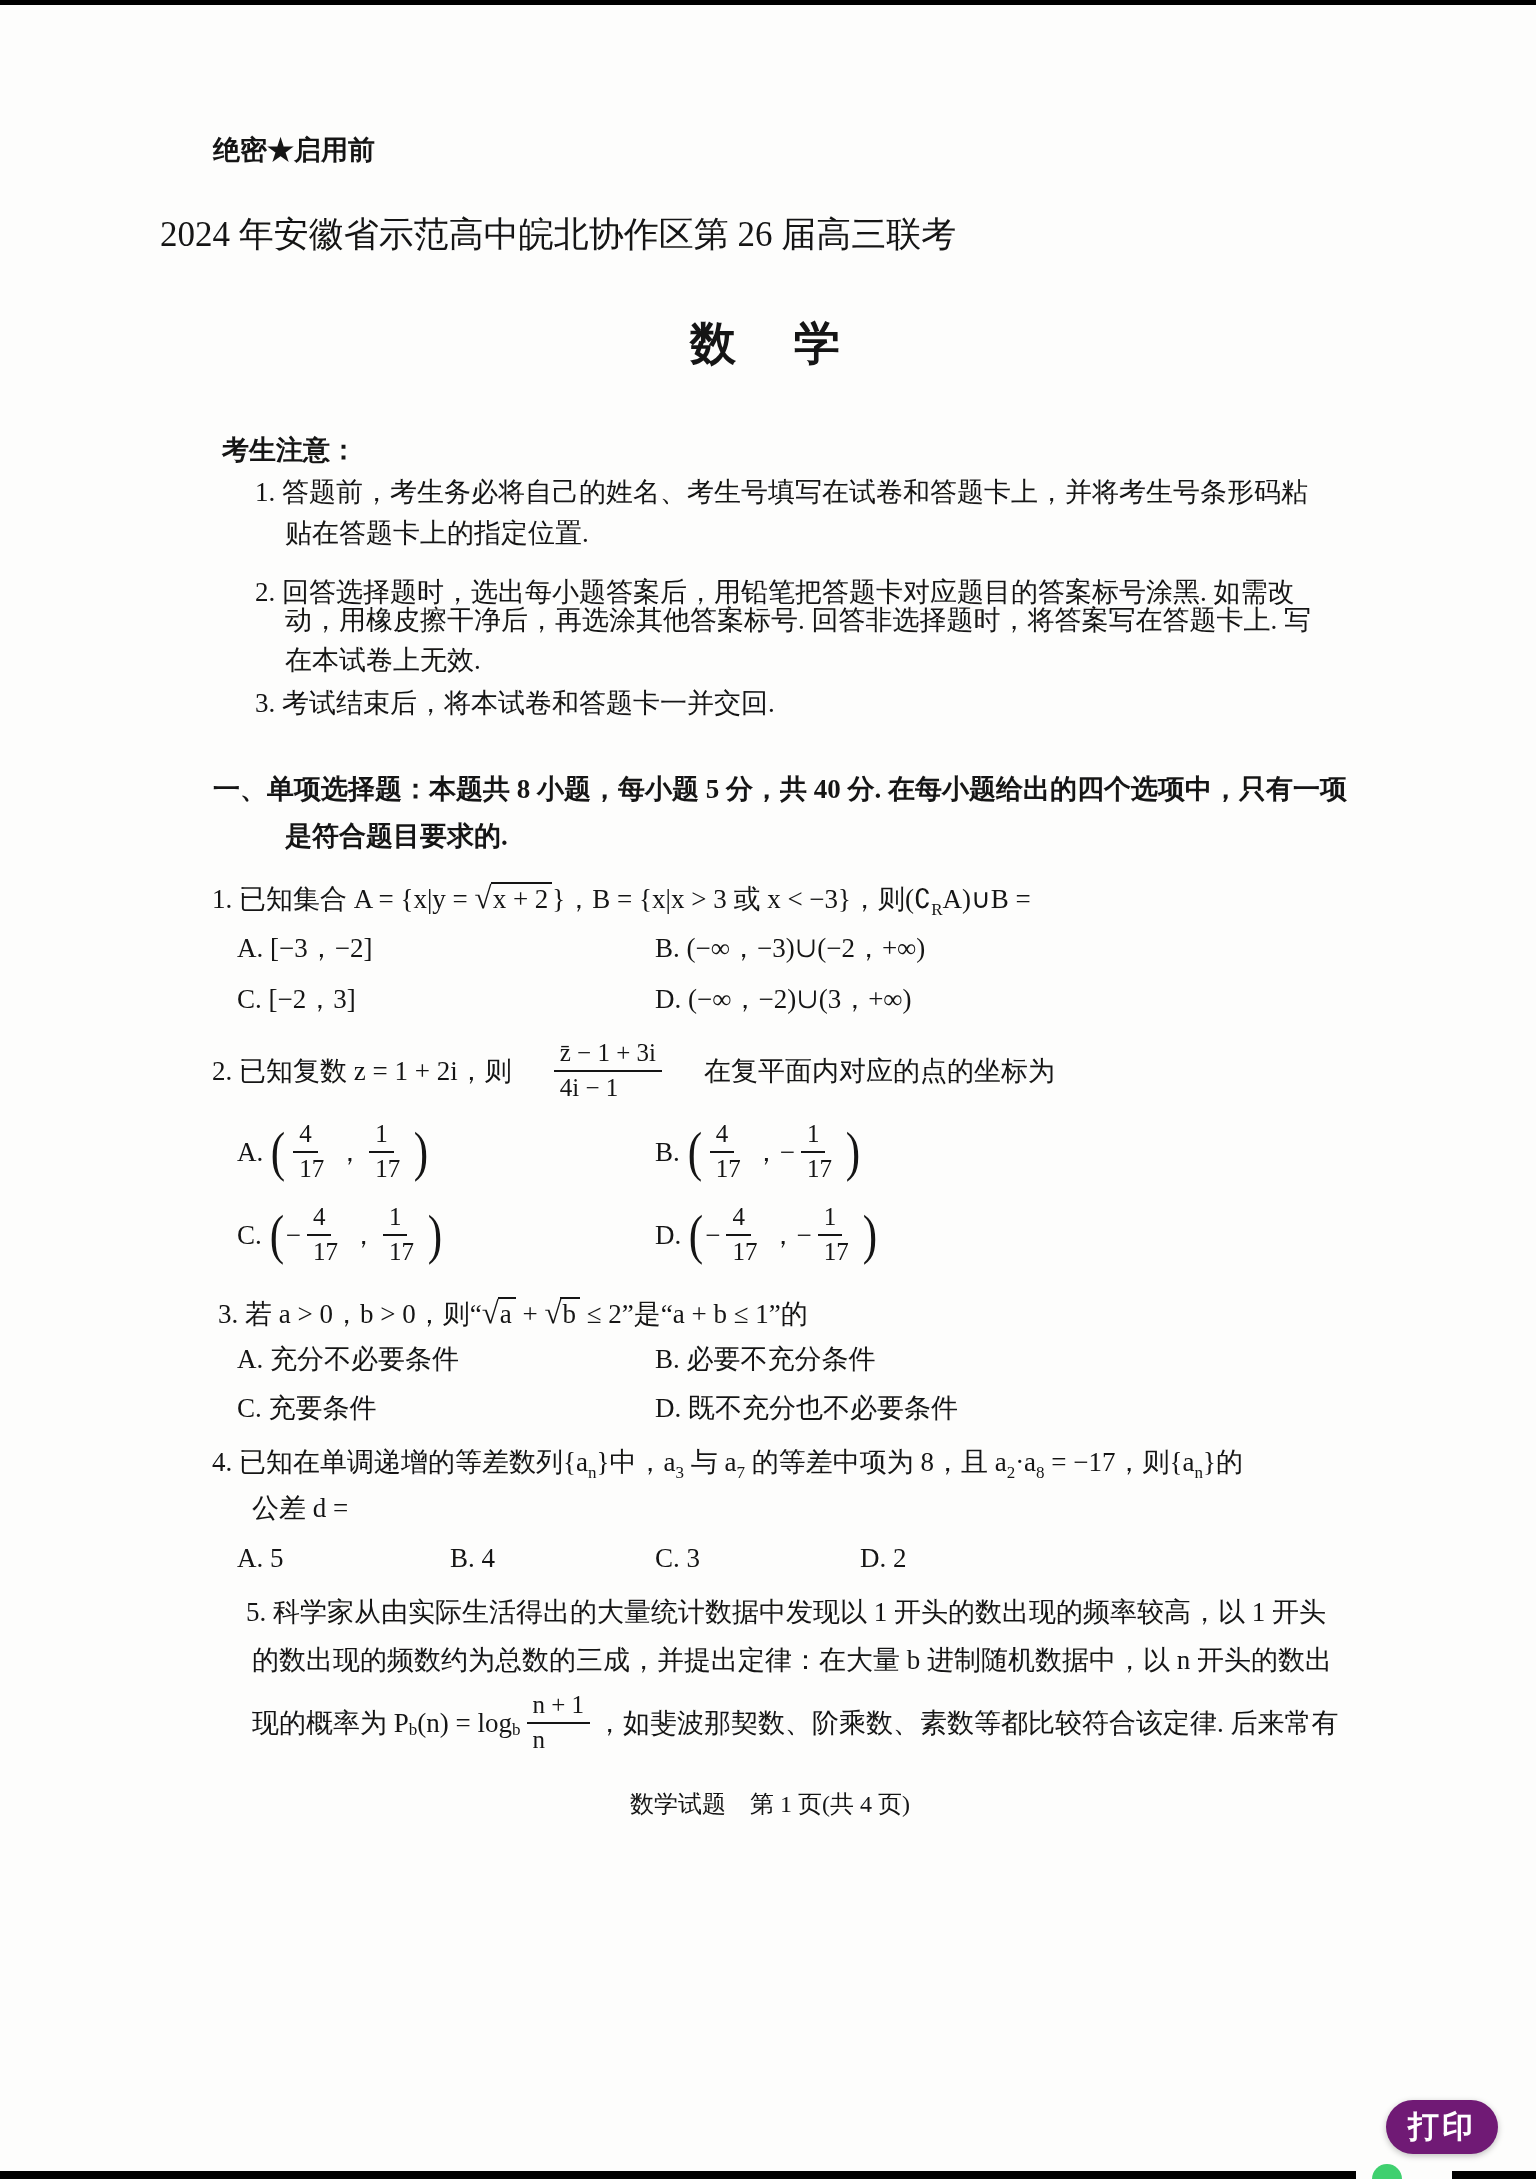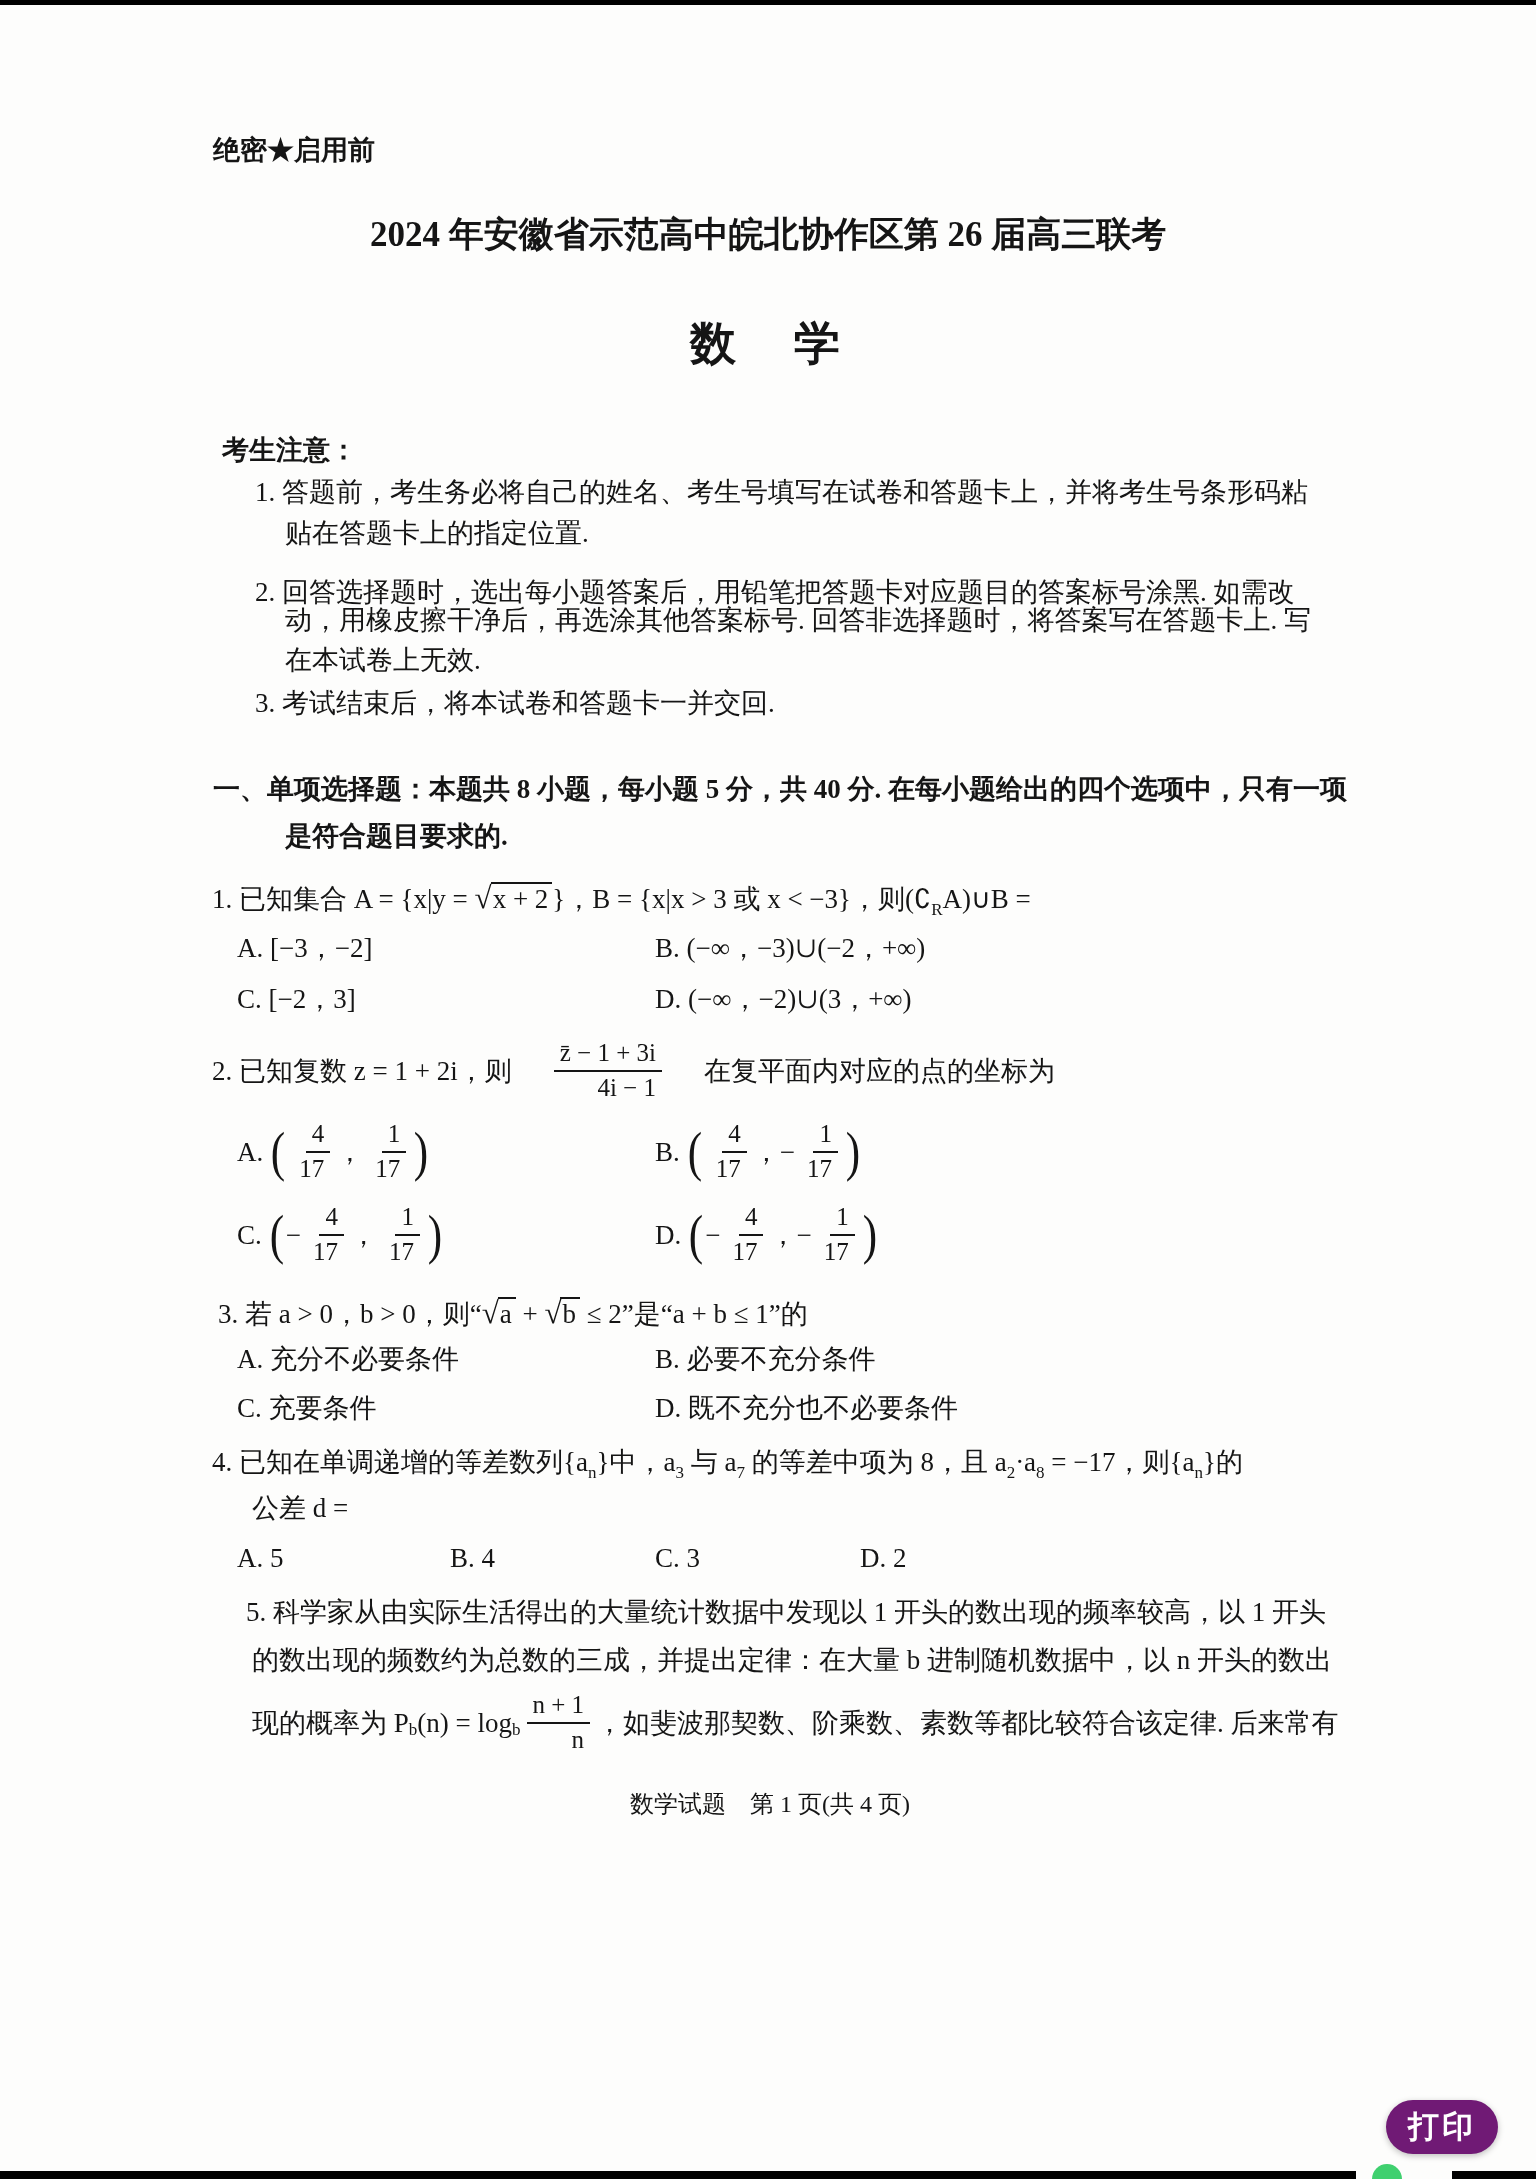--- a/index.html
+++ b/index.html
@@ -3,25 +3,25 @@
 <meta charset="utf-8">
 <style>
   html,body{margin:0;padding:0;background:#e9e9e9;}
   .paper{
     position:relative;width:1536px;height:2179px;margin:0 auto;
     background:#fdfdfc;overflow:hidden;
     font-family:"Liberation Serif", serif;color:#151515;
   }
   .line{position:absolute;font-size:27px;line-height:1.3;white-space:nowrap;color:#151515;}
   .bold{font-weight:700;}
-  .title{position:absolute;left:160px;width:1216px;text-align:center;font-size:35px;font-weight:700;white-space:nowrap;}
+  .title{position:absolute;left:160px;width:1216px;text-align:left;font-size:35px;font-weight:400;white-space:nowrap;}
   .subject{position:absolute;left:160px;width:1216px;text-align:center;font-size:46px;font-weight:700;letter-spacing:6px;}
   .footerline{position:absolute;left:210px;width:1120px;text-align:center;font-size:24px;}
   .mrow{position:absolute;display:flex;align-items:center;font-size:27px;white-space:nowrap;color:#151515;}
-  .frac{display:inline-flex;flex-direction:column;align-items:flex-end;font-size:25px;line-height:1.15;margin:8px 6px;text-align:center;}
+  .frac{display:inline-flex;flex-direction:column;align-items:flex-start;font-size:25px;line-height:1.15;margin:8px 6px;text-align:center;}
   .frac .num{border-bottom:2px solid #151515;padding:0 6px 2px;}
   .frac .den{padding:2px 6px 0;}
   .sqrt{white-space:nowrap;}
   .rad{font-size:1.15em;margin-right:-1px;}
   .arg{border-top:2.5px solid #151515;padding:0 4px 0 2px;}
   .sb{font-size:17px;position:relative;top:7px;}
   .bp{font-size:54px;font-weight:400;line-height:0.9;transform:scaleX(0.8);}
   .opt{position:absolute;font-size:27px;white-space:nowrap;}
   .optf{position:absolute;display:flex;align-items:center;font-size:27px;white-space:nowrap;height:74px;}
   .optf .lab{margin-right:6px;}

